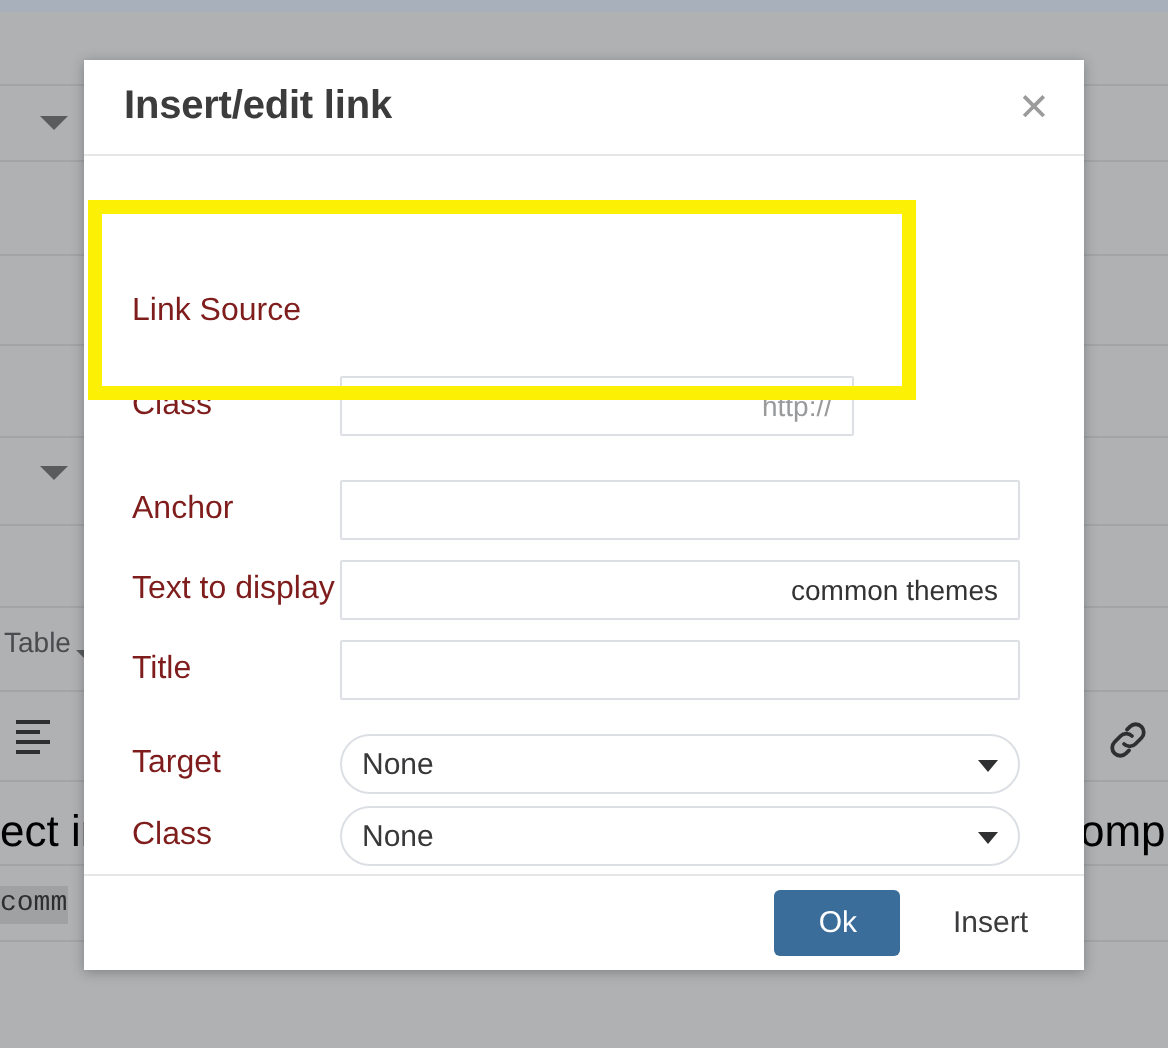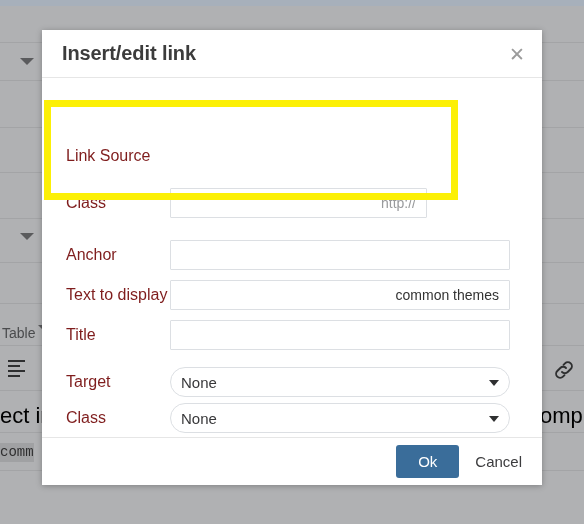--- a/index.html
+++ b/index.html
@@ -233,22 +233,22 @@
   }
 
   
   #modal-footer {
     position: relative;
     height: 48px;
     border-top: 1px solid #e6e6e6;
     display: flex;
     align-items: center;
     justify-content: flex-end;
-    padding-right: 10px;
-    gap: 6px;
+    padding-right: 18px;
+    gap: 16px;
     box-sizing: border-box;
   }
   #ok-button {
     background: #3a6d9a;
     color: #fff;
     border: none;
     border-radius: 3px;
     font-size: 15px;
     font-family: "Liberation Sans", sans-serif;
     padding: 8px 22px;
@@ -278,21 +278,21 @@
   <div class="bg-rule" style="top:262px"></div>
   <div class="bg-rule" style="top:303px"></div>
   <div class="bg-rule" style="top:345px"></div>
   <div class="bg-rule" style="top:390px"></div>
   <div class="bg-rule" style="top:432px"></div>
   <div class="bg-rule" style="top:470px"></div>
 
   <div class="bg-caret" style="left:20px; top:58px"></div>
   <div class="bg-caret" style="left:20px; top:233px"></div>
 
-  <div class="bg-text small" style="left:2px; top:326px">Table</div>
+  <div class="bg-text small" style="left:2px; top:314px">Table</div>
   <div class="bg-caret" style="left:38px; top:325px; border-left-width:5px; border-right-width:5px; border-top-width:5px;"></div>
 
   <div id="align-left-icon" class="bg-icon" style="left:8px; top:360px">
     <span></span>
       <span></span>
       <span></span>
       <span></span>
   </div>
 
   <svg class="bg-icon" style="left:552px; top:358px; position:absolute;" width="24" height="24" viewBox="0 0 24 24">
@@ -355,16 +355,16 @@
       <div class="select-wrap">
         <div class="field">None</div>
         <span class="select-caret"></span>
       </div>
     </div>
 
   </div>
 
   <div id="modal-footer">
     <button id="ok-button">Ok</button>
-    <button id="cancel-button">Cancel</button>
+    <button id="cancel-button">Insert</button>
   </div>
 
 </div>
 
 </body></html>

